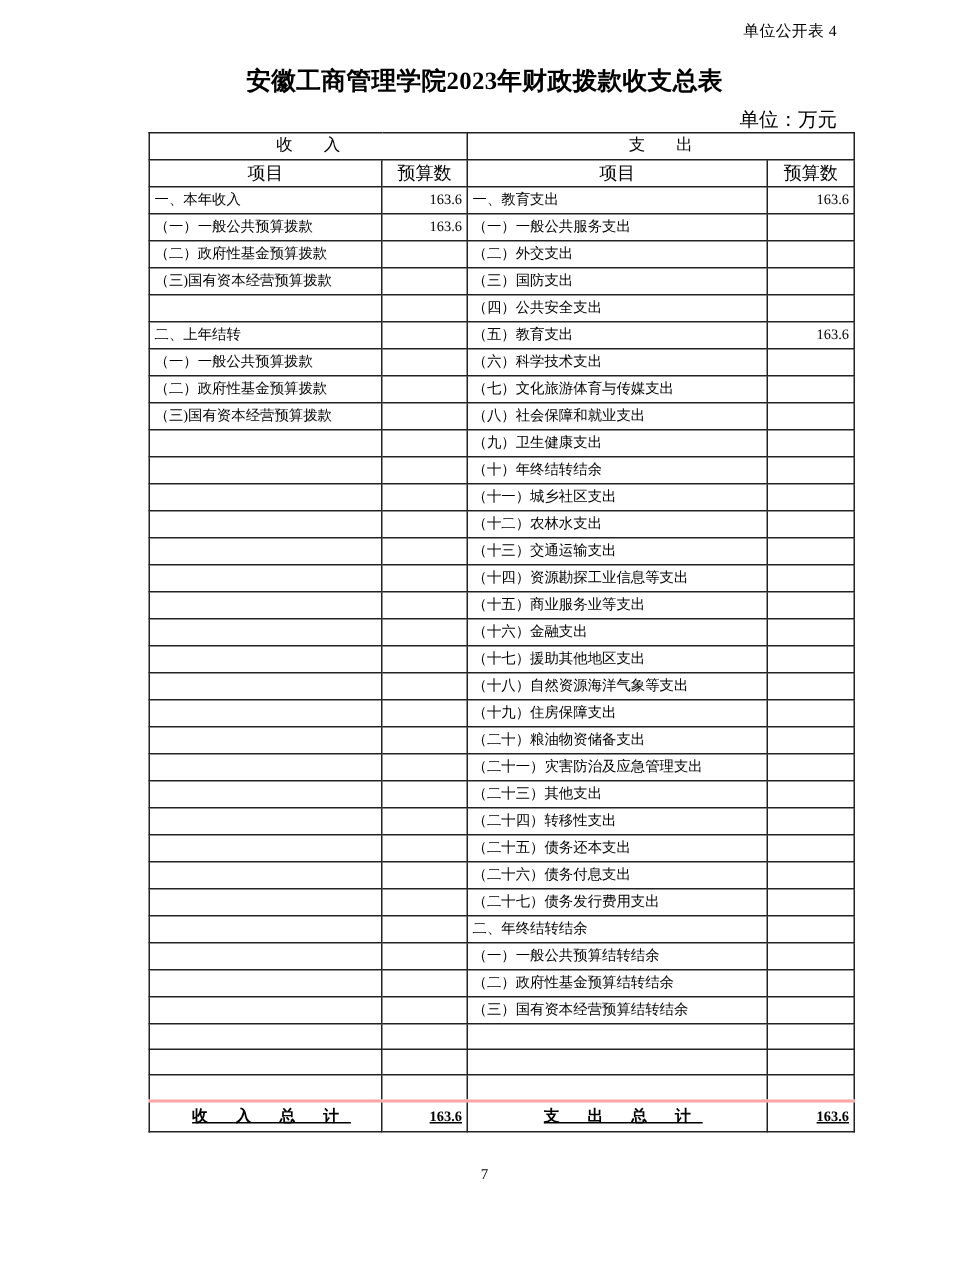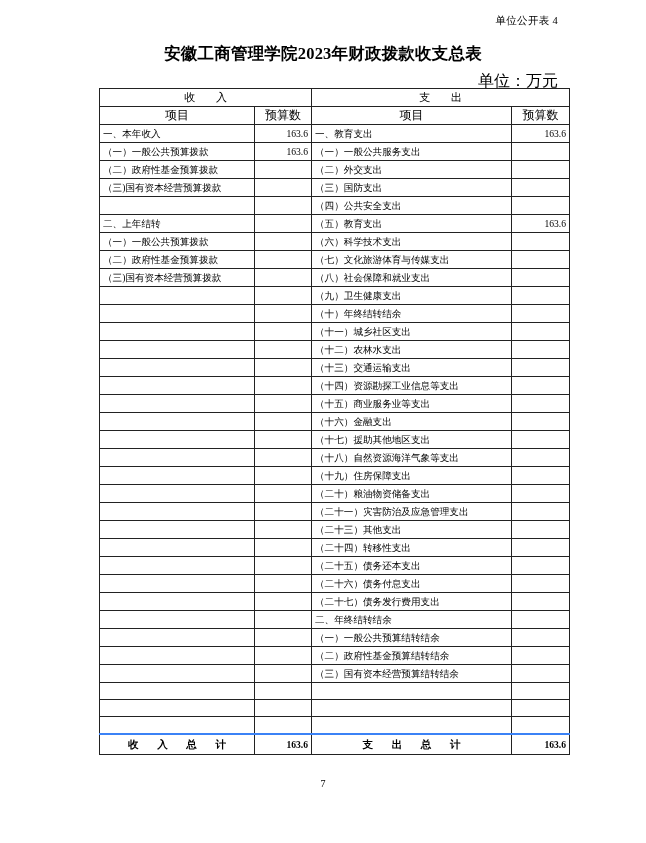--- a/index.html
+++ b/index.html
@@ -38,21 +38,21 @@
     text-align: center;
     font-size: 16.5px;
     font-weight: bold;
     letter-spacing: 0.2px;
     color: #000;
   }
   .unit-note {
     position: absolute;
     top: 71px;
     right: 88px;
-    font-size: 16px;
+    font-size: 13px;
     color: #000;
   }
   table.budget {
     position: absolute;
     top: 88px;
     left: 88px;
     width: 470px;
     border-collapse: collapse;
     table-layout: fixed;
     font-size: 9.6px;
@@ -97,21 +97,22 @@
     text-align: right;
     padding-right: 6px;
   }
   .indent {
     padding-left: 9px;
   }
   tr.total-row td {
     font-weight: bold;
     height: 19px;
     line-height: 19px;
-    border-top: 2px solid #3b82f6;
+    border-top: 2px solid #fca5a5;
+    text-decoration: underline;
   }
   .total-label {
     text-align: center;
     letter-spacing: 8px;
     text-indent: 8px;
     font-size: 10.5px;
   }
   .page-number {
     position: absolute;
     top: 778px;

